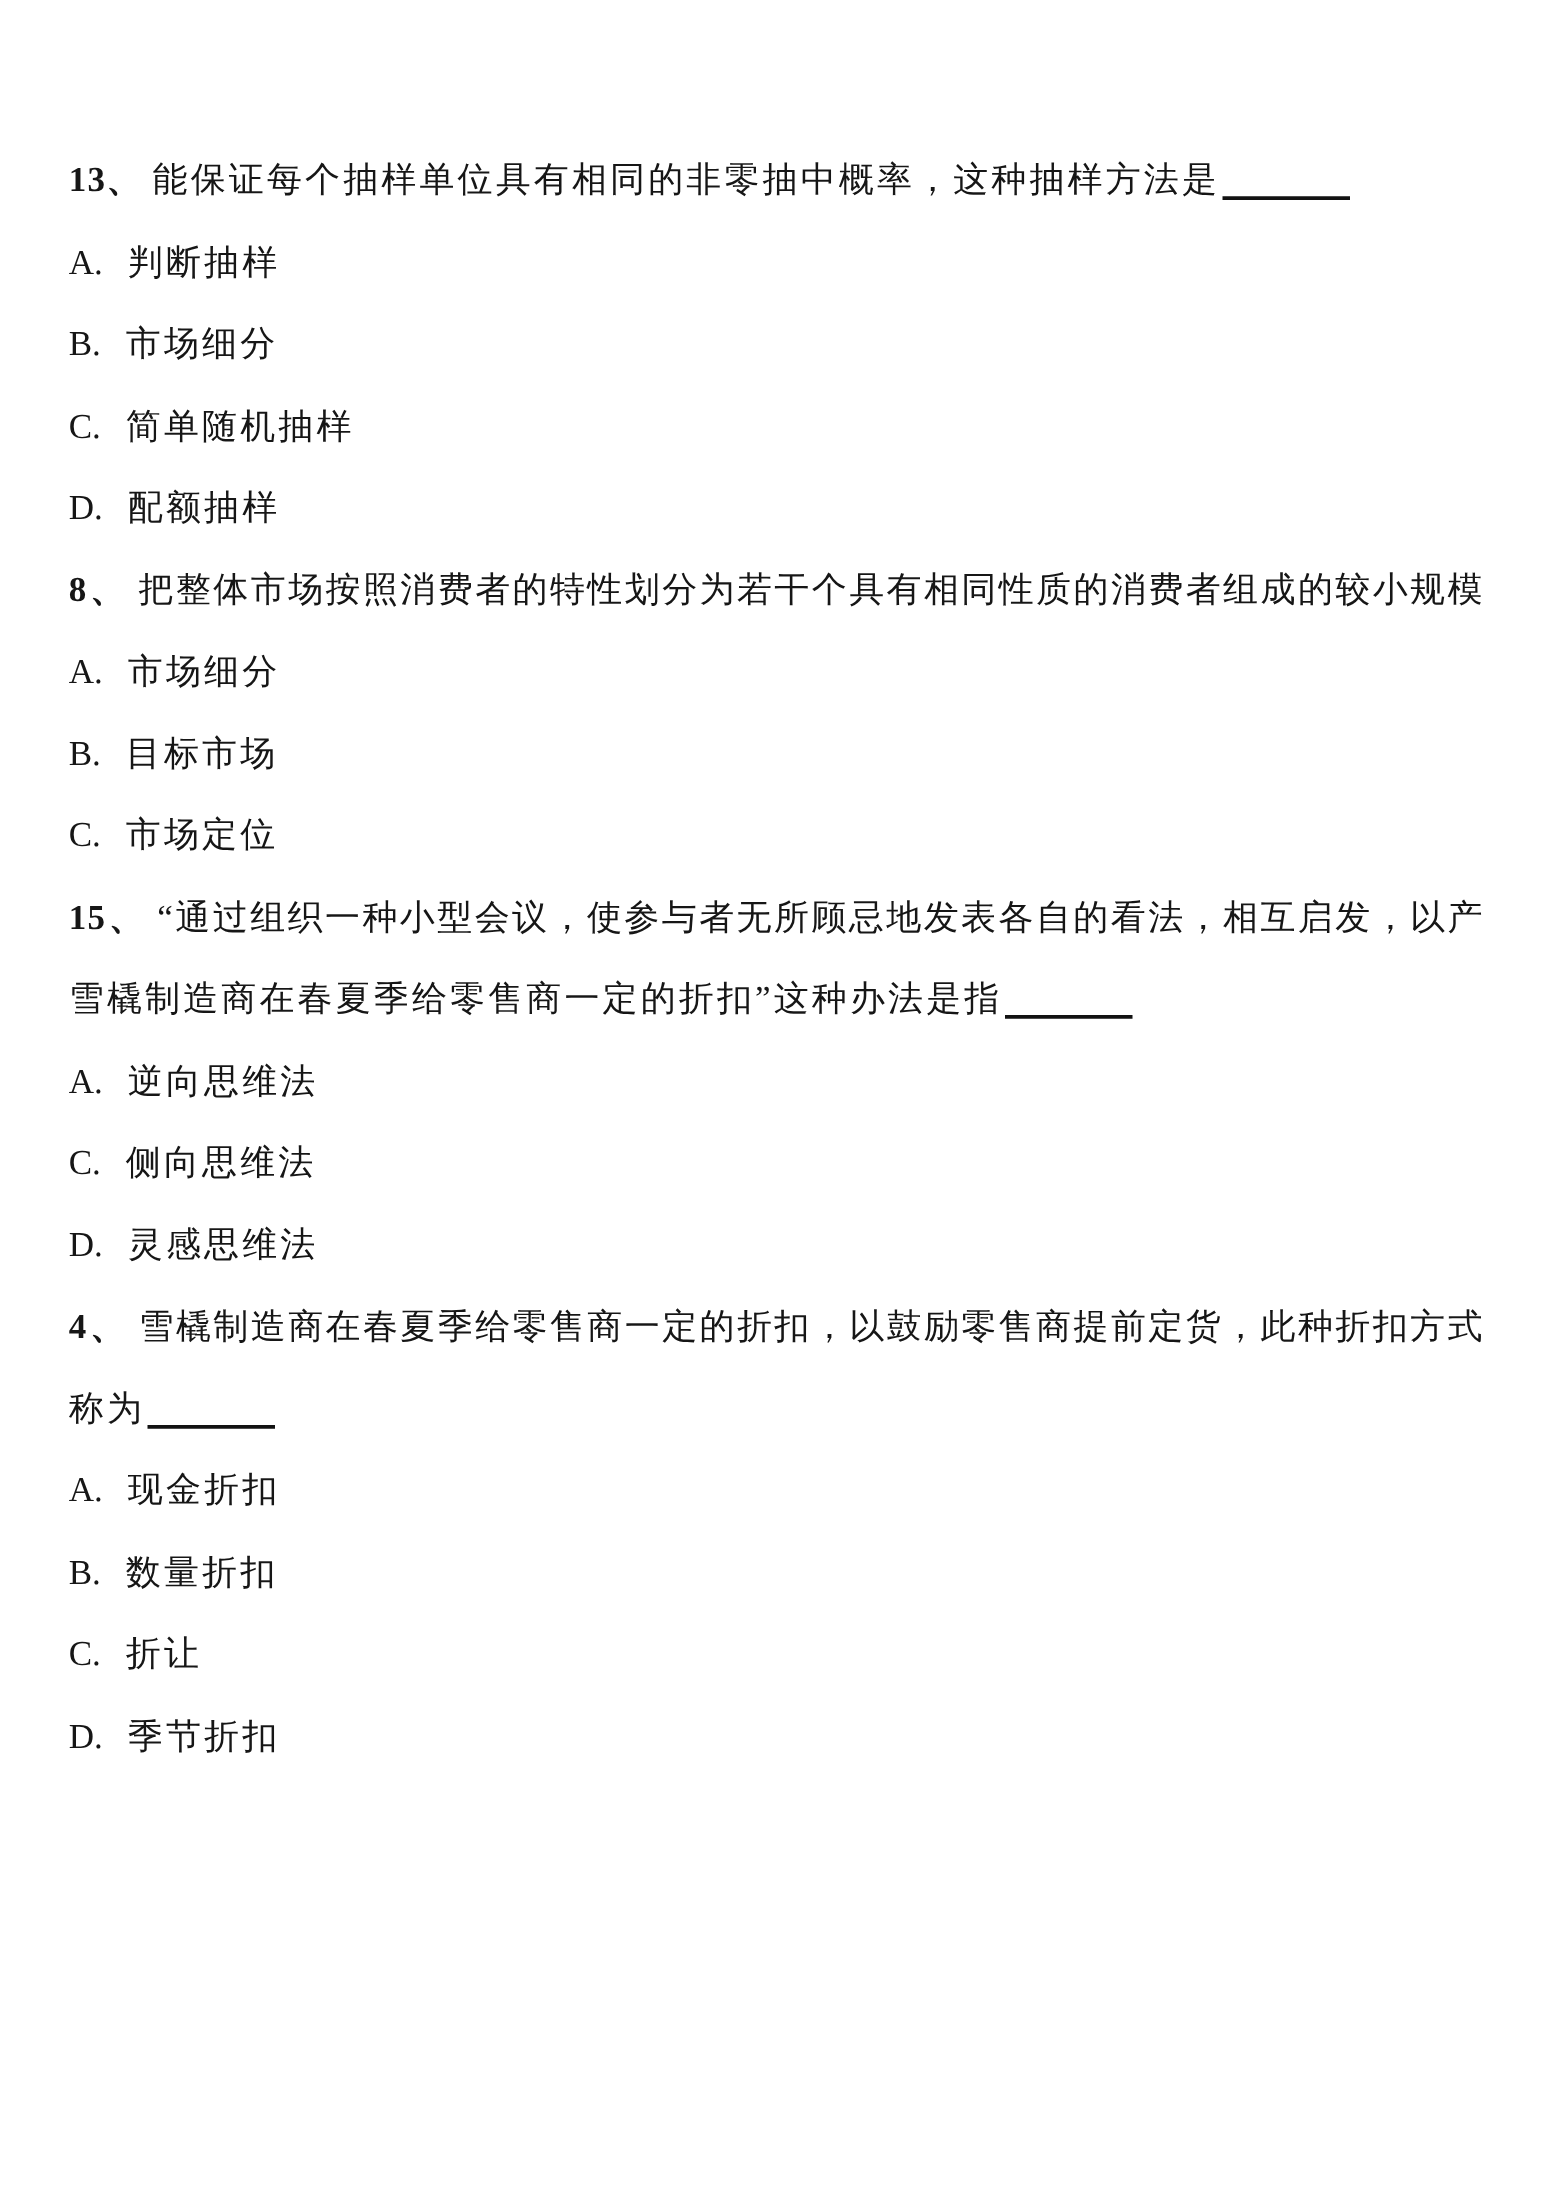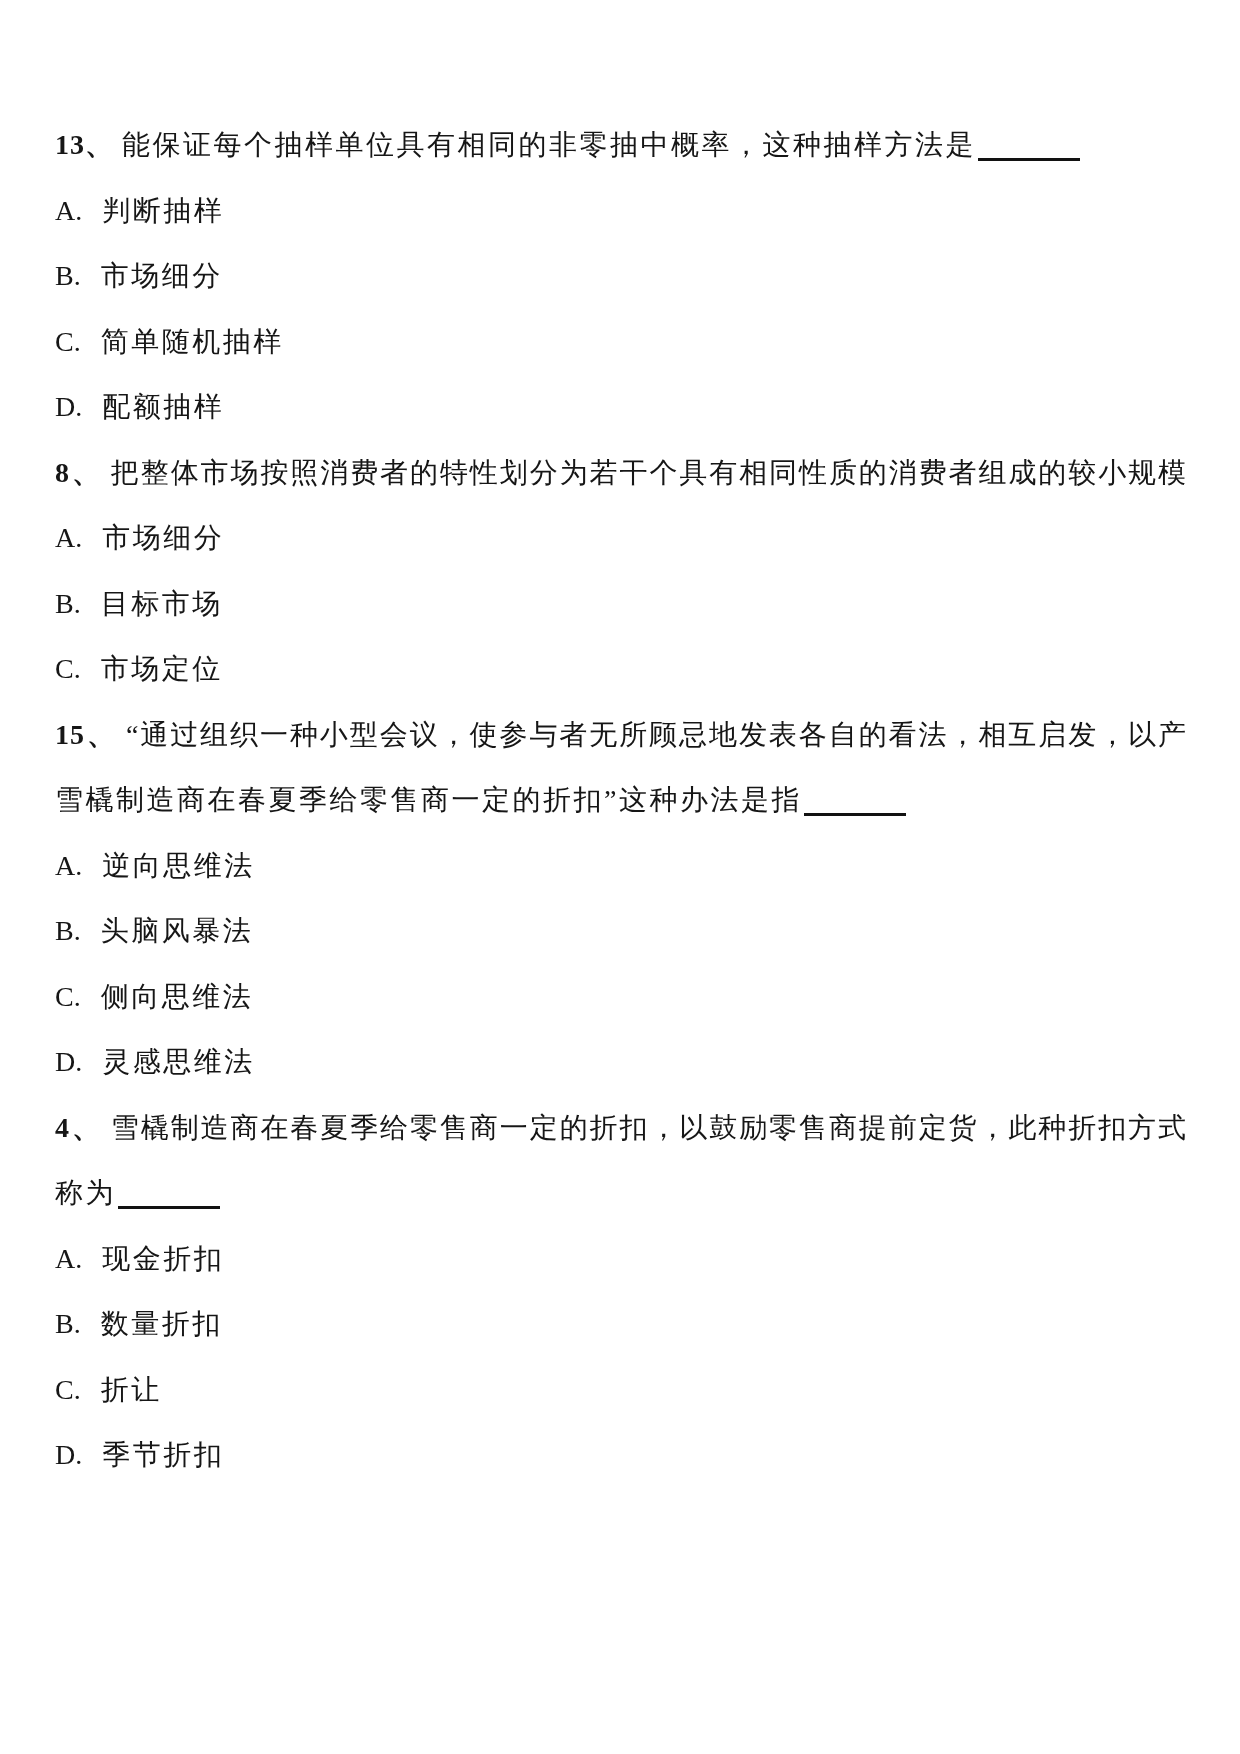--- a/index.html
+++ b/index.html
@@ -68,21 +68,20 @@
     <section>
       <div class="line stem-line justified"><span class="qnum">8、</span><span class="stem-text">把整体市场按照消费者的特性划分为若干个具有相同性质的消费者组成的较小规模</span></div>
       <div class="line option-row"><span class="opt-letter">A.</span><span class="opt-text">市场细分</span></div>
       <div class="line option-row"><span class="opt-letter">B.</span><span class="opt-text">目标市场</span></div>
       <div class="line option-row"><span class="opt-letter">C.</span><span class="opt-text">市场定位</span></div>
     </section>
     <section>
       <div class="line stem-line justified"><span class="qnum">15、</span><span class="stem-text">“通过组织一种小型会议，使参与者无所顾忌地发表各自的看法，相互启发，以产</span></div>
       <div class="line stem-line"><span class="stem-text">雪橇制造商在春夏季给零售商一定的折扣”这种办法是指</span><span class="blank"></span></div>
       <div class="line option-row"><span class="opt-letter">A.</span><span class="opt-text">逆向思维法</span></div>
-      <div class="line option-row"><span class="opt-letter">B.</span><span class="opt-text">头脑风暴法</span></div>
       <div class="line option-row"><span class="opt-letter">C.</span><span class="opt-text">侧向思维法</span></div>
       <div class="line option-row"><span class="opt-letter">D.</span><span class="opt-text">灵感思维法</span></div>
     </section>
     <section>
       <div class="line stem-line justified"><span class="qnum">4、</span><span class="stem-text">雪橇制造商在春夏季给零售商一定的折扣，以鼓励零售商提前定货，此种折扣方式</span></div>
       <div class="line stem-line"><span class="stem-text">称为</span><span class="blank"></span></div>
       <div class="line option-row"><span class="opt-letter">A.</span><span class="opt-text">现金折扣</span></div>
       <div class="line option-row"><span class="opt-letter">B.</span><span class="opt-text">数量折扣</span></div>
       <div class="line option-row"><span class="opt-letter">C.</span><span class="opt-text">折让</span></div>
       <div class="line option-row"><span class="opt-letter">D.</span><span class="opt-text">季节折扣</span></div>

